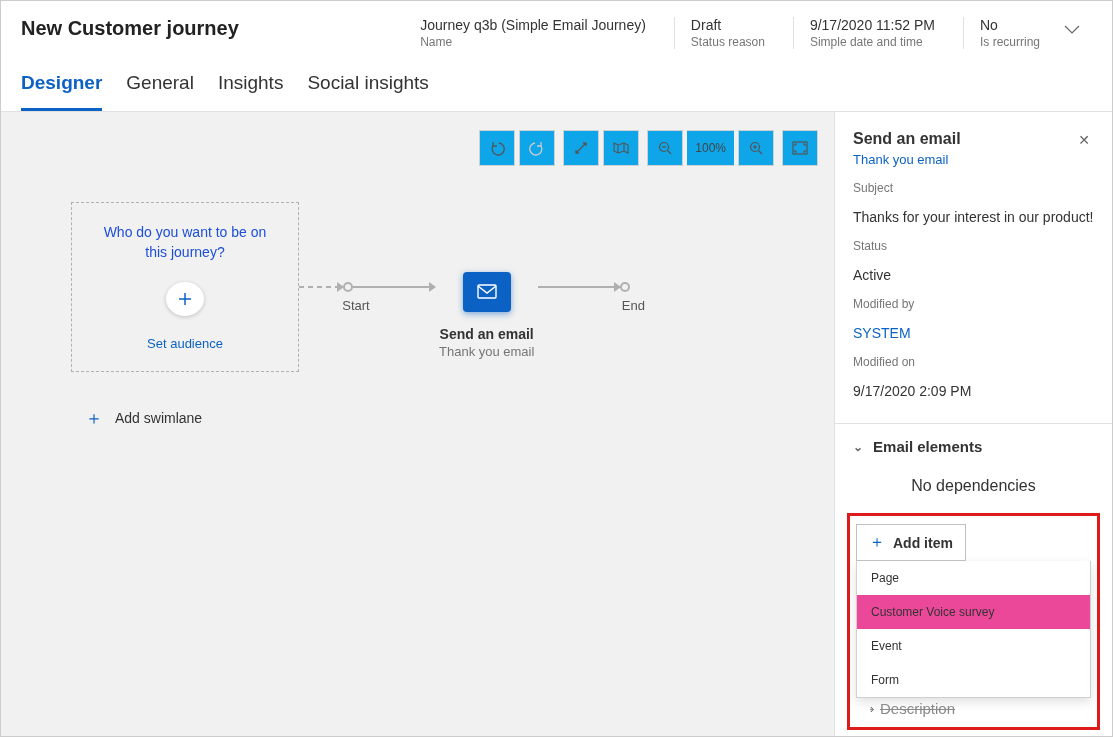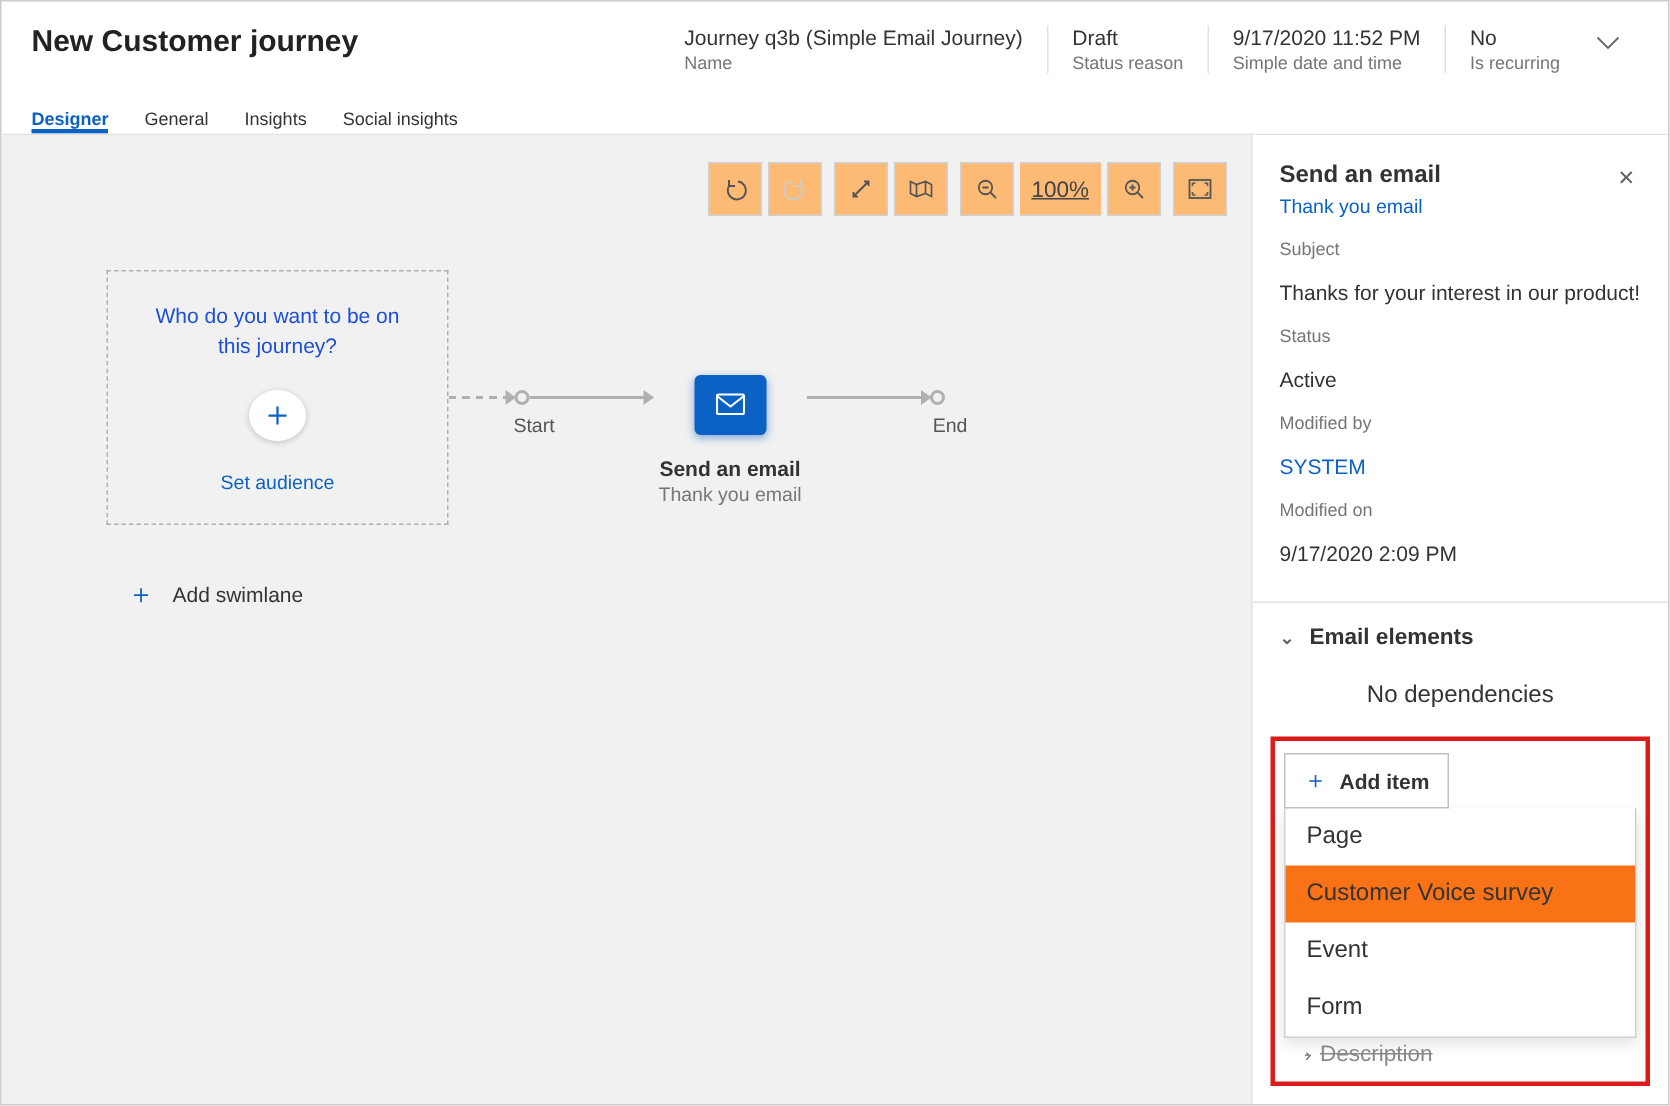--- a/index.html
+++ b/index.html
@@ -1,38 +1,38 @@
 <!DOCTYPE html>
 <html><head>
 <meta charset="utf-8">
 <style>
 * { box-sizing: border-box; margin: 0; padding: 0; font-family: "Segoe UI", Arial, sans-serif; }
 body { width: 1113px; height: 737px; border: 1px solid #ccc; display: flex; flex-direction: column; background: #fff; color: #333; overflow: hidden; }
 
 
 .header { display: flex; align-items: flex-start; padding: 16px 24px 10px 20px; border-bottom: 1px solid #fff; }
 .page-title { font-size: 20px; font-weight: 600; color: #222; flex: 1; }
-.meta { display: flex; align-items: center; gap: 0; }
+.meta { display: flex; align-items: center; gap: 12px; }
 .meta-col { padding: 0 16px; border-left: 1px solid #e1e1e1; min-width: 80px; }
 .meta-col:first-child { border-left: none; }
 .meta-val { font-size: 14px; color: #333; }
 .meta-lbl { font-size: 12px; color: #767676; margin-top: 2px; }
 .chev { padding: 4px 8px; cursor: pointer; }
 
 
 .tabs { display: flex; gap: 24px; padding: 12px 20px 0 20px; }
-.tab { font-size: 12px; color: #333; padding-bottom: 0; cursor: pointer; }
+.tab { font-size: 19px; color: #333; padding-bottom: 14px; cursor: pointer; }
 .tab.active { color: #0c62c4; font-weight: 600; border-bottom: 3px solid #0c62c4; }
 
 
 .main { flex: 1; display: flex; overflow: hidden; }
 .canvas-wrap { flex: 1; background: #f1f1f1; position: relative; border-top: 1px solid #e1e1e1; }
 .toolbar { position: absolute; top: 18px; right: 16px; display: flex; gap: 8px; }
 .tool-group { display: flex; gap: 4px; }
-.tool { width: 36px; height: 36px; background: #fdba74; border: 1px solid #d0d0d0; display: flex; align-items: center; justify-content: center; cursor: pointer; font-size: 15px; color: #444; text-decoration: underline; }
+.tool { width: 36px; height: 36px; background: #0ea5e9; border: 1px solid #d0d0d0; display: flex; align-items: center; justify-content: center; cursor: pointer; font-size: 12px; color: #444; }
 .tool.zoom-label { width: auto; padding: 0 8px; border-left: none; border-right: none; }
 .tool.disabled { color: #bbb; }
 
 .canvas { position: absolute; top: 90px; left: 70px; display: flex; align-items: center; }
 .audience-box { width: 228px; height: 170px; border: 1.5px dashed #b0b0b0; display: flex; flex-direction: column; align-items: center; justify-content: center; text-align: center; padding: 20px; }
 .audience-q { font-size: 14px; color: #1d4ed8; margin-bottom: 20px; line-height: 1.4; }
 .plus-circle { width: 38px; height: 38px; border-radius: 50%; background: #fff; box-shadow: 0 1px 4px rgba(0,0,0,0.2); display: flex; align-items: center; justify-content: center; color: #0c62c4; font-size: 22px; margin-bottom: 20px; cursor: pointer; }
 .set-aud { font-size: 13px; color: #0c62c4; cursor: pointer; }
 
 .line { position: relative; height: 2px; background: repeating-linear-gradient(90deg,#b0b0b0 0 5px,transparent 5px 9px); width: 50px; }
@@ -61,22 +61,22 @@
 
 .section-hr { border-top: 1px solid #e1e1e1; margin: 24px -18px 0 -18px; }
 .section-head { display: flex; align-items: center; gap: 10px; padding: 14px 0; font-size: 15px; font-weight: 600; cursor: pointer; }
 .chev-sm { font-size: 12px; color: #666; }
 .no-dep { font-size: 16px; color: #333; text-align: center; margin: 8px 0 18px 0; }
 
 .highlight-box { border: 3px solid #de1b1b; margin: 0 -6px 0 -6px; padding: 8px 6px 10px 6px; position: relative; }
 .add-item-btn { display: inline-flex; align-items: center; gap: 8px; border: 1px solid #c0c0c0; padding: 7px 12px; font-size: 14px; font-weight: 600; cursor: pointer; background: #fff; }
 .add-item-btn .plus { color: #0c62c4; font-size: 16px; font-weight: 400; }
 .dropdown { border: 1px solid #d0d0d0; border-top: none; background: #fff; box-shadow: 0 4px 10px rgba(0,0,0,0.12); margin-top: 0; }
-.dd-item { padding: 10px 14px; font-size: 16px; color: #333; cursor: pointer; }
-.dd-item.sel { background: #f97316; }
+.dd-item { padding: 10px 14px; font-size: 12px; color: #333; cursor: pointer; }
+.dd-item.sel { background: #ec4899; }
 
 .desc-row { display: flex; align-items: center; gap: 6px; margin-top: -2px; padding: 4px 0 0 14px; color: #8a8a8a; text-decoration: line-through; font-size: 15px; }
 </style>
 </head>
 <body>
 
 <div class="header">
   <div class="page-title">New Customer journey</div>
   <div class="meta">
     <div class="meta-col">

